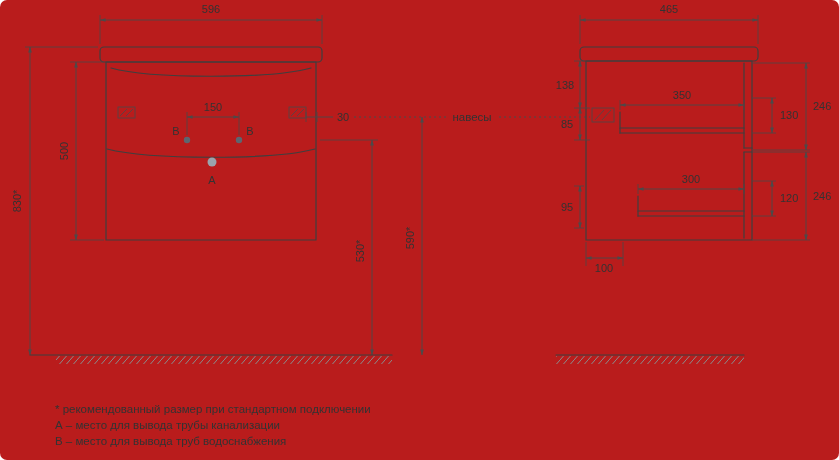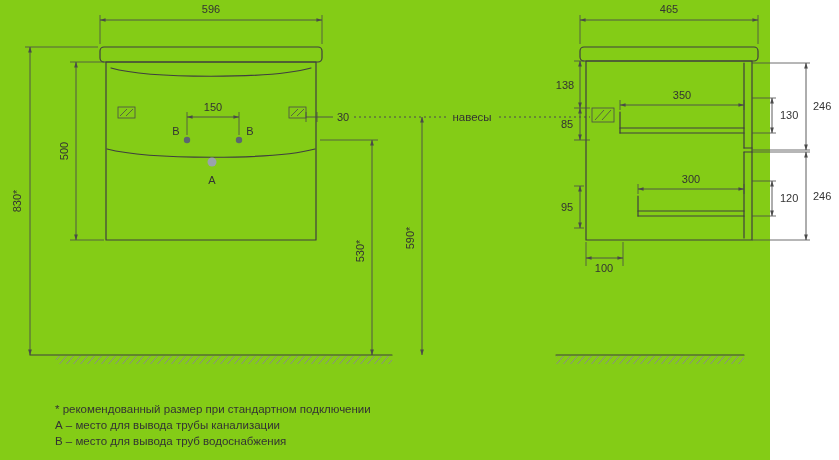--- a/index.html
+++ b/index.html
@@ -1,16 +1,16 @@
 <!DOCTYPE html>
 <html style="--line-color: #3f3f3f; --dim-color: #4a4a4a; --text-color: #333333; --outlet-a-fill: #9aa3ab; --outlet-b-fill: #5c6670;"><head>
 <meta charset="utf-8">
 <style>
   html,body{margin:0;padding:0;background:#ffffff;}
-  .canvas{position:relative;width:770px;height:460px;background:#84cc16;font-family:"Liberation Sans",sans-serif;}
+  .canvas{position:relative;width:839px;height:460px;background:#b91c1c;font-family:"Liberation Sans",sans-serif;border-radius:7px;}
   svg{display:block;}
   svg text{font-family:"Liberation Sans",sans-serif;font-size:11px;fill:var(--text-color,#333);}
   svg text.lg{font-size:11.5px;}
   .ln{stroke:var(--line-color,#3f3f3f);stroke-width:1.2;fill:none;stroke-linejoin:round;stroke-linecap:round;}
   .thin{stroke:var(--dim-color,#4a4a4a);stroke-width:0.8;fill:none;}
   .dim{stroke:var(--dim-color,#4a4a4a);stroke-width:0.9;fill:none;}
   .dash{stroke:var(--dim-color,#4a4a4a);stroke-width:1;stroke-dasharray:2 3;fill:none;}
   .pt-a{fill:var(--outlet-a-fill,#9aa3ab);}
   .pt-b{fill:var(--outlet-b-fill,#5c6670);}
 </style>

